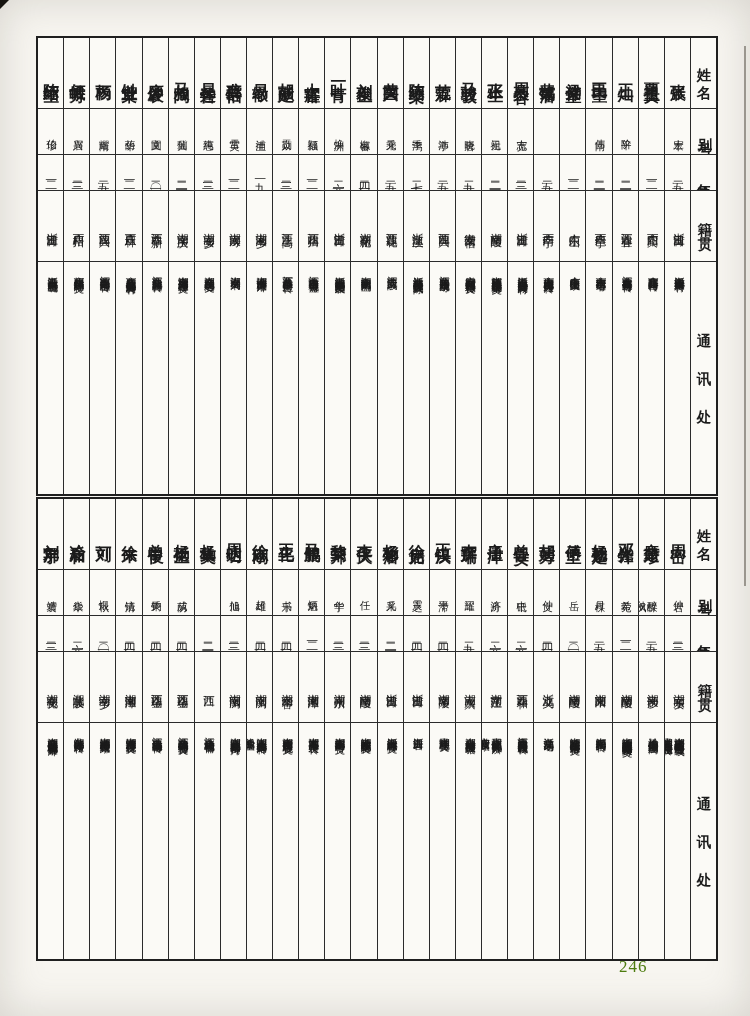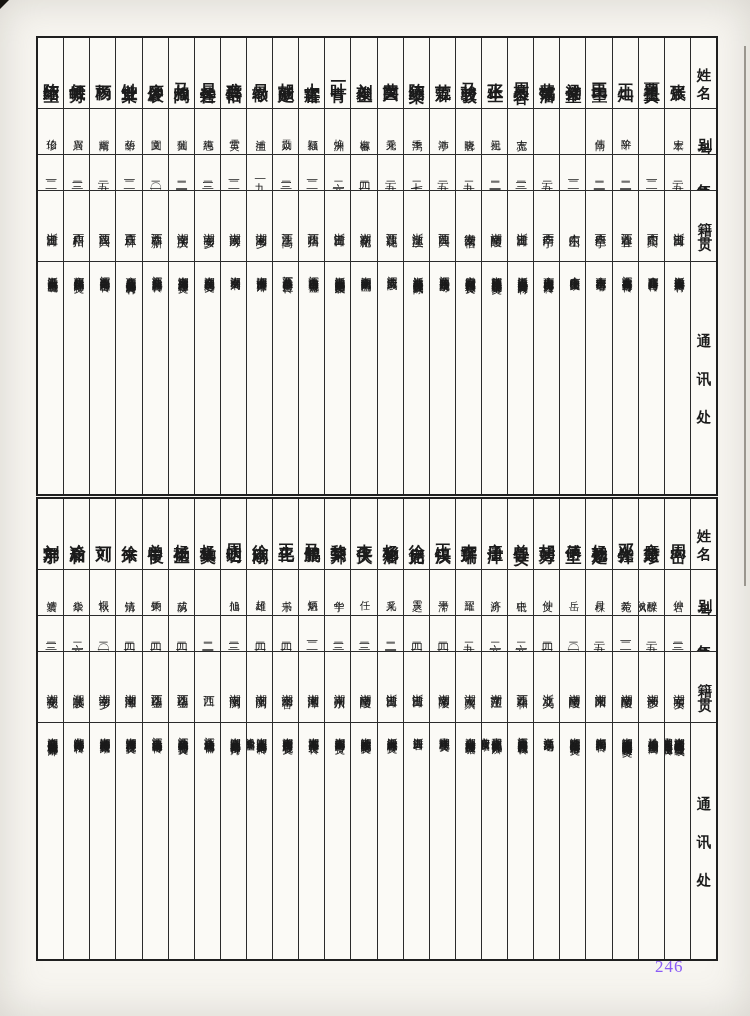--- a/index.html
+++ b/index.html
@@ -42,22 +42,22 @@
   }
   
   .hcol .cell{font-weight:bold;font-size:14.5px;text-align:center;}
   .h-name{letter-spacing:16px;}
   .h-hao{letter-spacing:5px;font-size:13px;}
   .h-age{letter-spacing:2px;font-size:13px;}
   .h-native{letter-spacing:16px;}
   .h-addr{flex:1;letter-spacing:38px;padding-top:0;line-height:24px;
           text-align:center;white-space:normal;}
   .page-number{
-    position:absolute;left:655px;top:957px;
-    font-size:17px;letter-spacing:1px;color:#8b5cf6;
+    position:absolute;left:619px;top:957px;
+    font-size:17px;letter-spacing:1px;color:#4d7c0f;
   }
   .artifact-corner{
     position:absolute;left:0;top:0;width:0;height:0;
     border-top:9px solid #15130f;border-right:9px solid transparent;
   }
   .artifact-edge{
     position:absolute;left:744px;top:46px;width:2px;height:540px;
     background:#9a968e;
   }
 </style>

